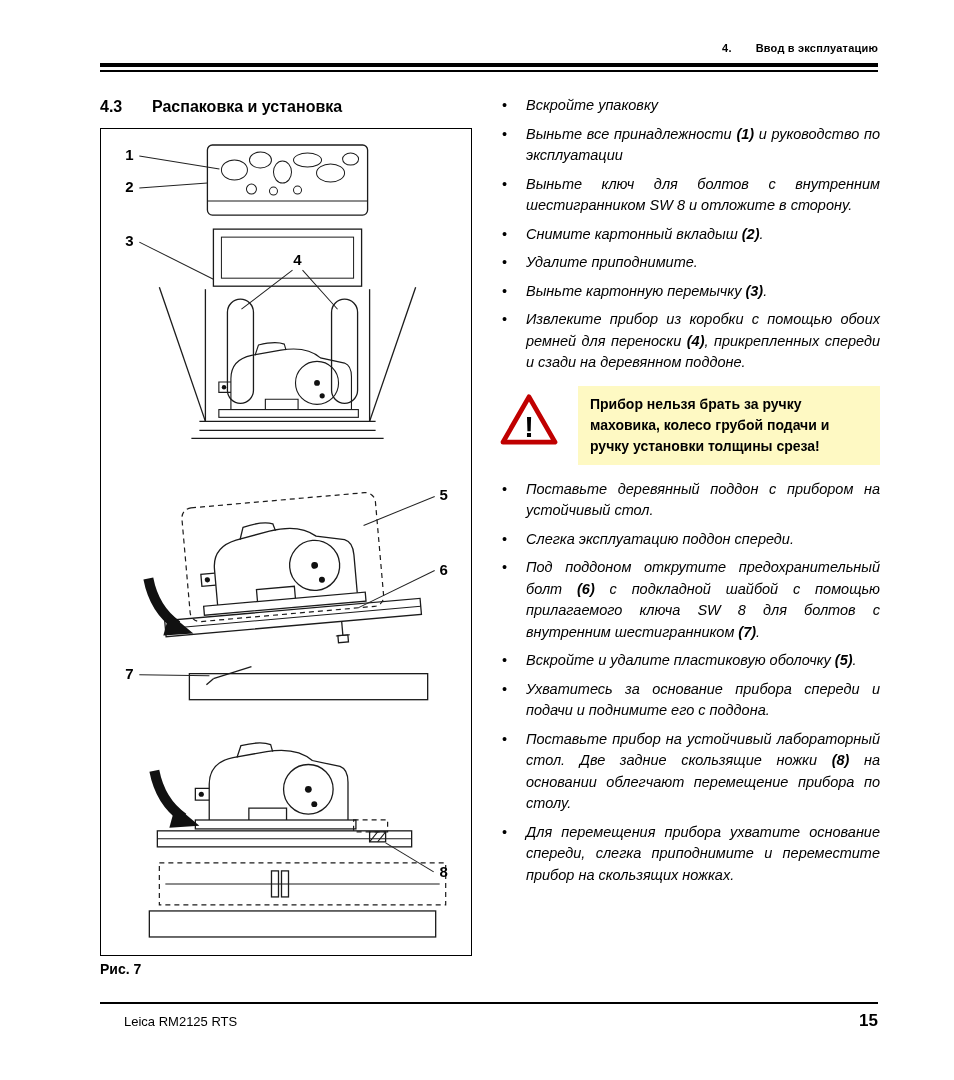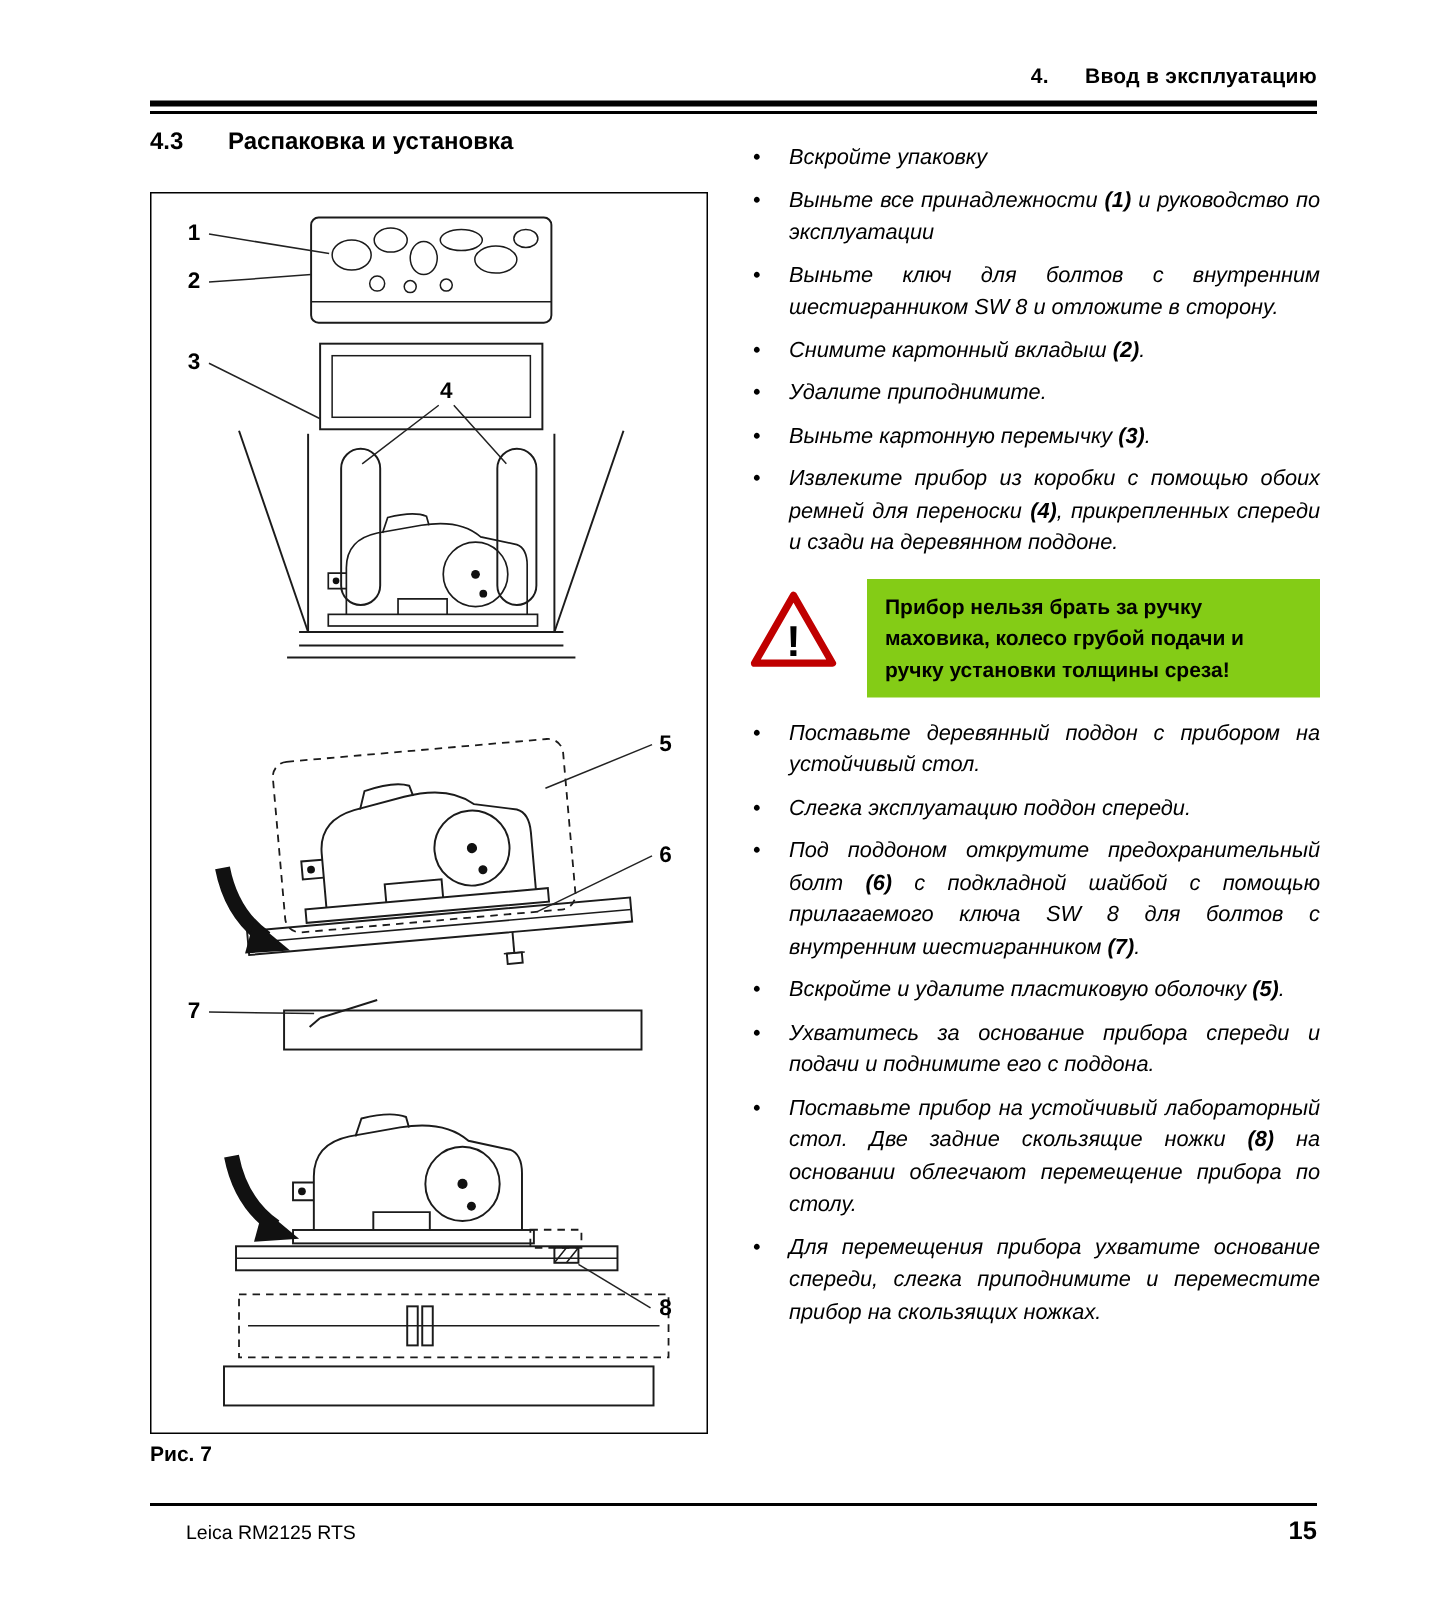--- a/index.html
+++ b/index.html
@@ -1,27 +1,27 @@
 <!DOCTYPE html>
 <html><head>
 <meta charset="utf-8">
 <style>
   html,body{margin:0;padding:0;background:#fff;}
   .page{position:relative;width:954px;height:1080px;background:#ffffff;
         font-family:"Liberation Sans",sans-serif;color:#000;overflow:hidden;}
 
   
   .header{position:absolute;left:100px;right:76px;top:42px;}
-  .chapter{text-align:right;font-weight:bold;font-size:14px;letter-spacing:.2px;}
+  .chapter{text-align:right;font-weight:bold;font-size:11px;letter-spacing:.2px;}
   .chapter .num{margin-right:24px;}
   .rule-heavy{margin-top:9px;height:4px;background:#000;}
   .rule-light{margin-top:3px;height:1.5px;background:#000;}
 
   
-  .section-title{position:absolute;left:100px;top:86px;font-weight:bold;font-size:16px;}
+  .section-title{position:absolute;left:100px;top:98px;font-weight:bold;font-size:16px;}
   .section-title .num{display:inline-block;width:52px;}
 
   
   .figure-box{position:absolute;left:100px;top:128px;width:372px;height:828px;border:1.4px solid #000;box-sizing:border-box;}
   .figure-box svg{display:block;width:100%;height:100%;}
   .figure-caption{position:absolute;left:100px;top:961px;width:372px;text-align:left;font-weight:bold;font-size:14px;}
 
   svg .ln{stroke:#1b1b1b;stroke-width:1.3;fill:none;}
   svg .thin{stroke:#1b1b1b;stroke-width:1;fill:none;}
   svg .dash{stroke:#1b1b1b;stroke-width:1.2;fill:none;stroke-dasharray:5 4;}
@@ -31,21 +31,21 @@
 
   
   .right-col{position:absolute;left:500px;top:95px;width:380px;font-size:14.5px;line-height:21.5px;}
   .li{display:flex;margin-bottom:7px;}
   .bullet{flex:0 0 26px;width:26px;padding-left:2px;box-sizing:border-box;}
   .li-text{flex:1;text-align:justify;font-style:italic;}
   .li-text b{font-weight:bold;}
 
   .warning-row{display:flex;align-items:flex-start;margin:12px 0 14px 0;}
   .warning-tri{flex:0 0 58px;width:58px;margin-right:20px;margin-top:8px;}
-  .warning-box{flex:1;background:#84cc16;padding:8px 12px;font-weight:bold;font-size:14px;line-height:21px;}
+  .warning-box{flex:1;background:#fef9c3;padding:8px 12px;font-weight:bold;font-size:14px;line-height:21px;}
 
   
   .footer-rule{position:absolute;left:100px;right:76px;top:1002px;height:1.5px;background:#000;}
   .footer{position:absolute;left:100px;right:76px;top:1011px;display:flex;justify-content:space-between;align-items:baseline;margin-left:24px;}
   .footer-model{font-size:13px;}
   .footer-page{font-size:17px;font-weight:bold;}
 </style>
 </head>
 <body>
 

